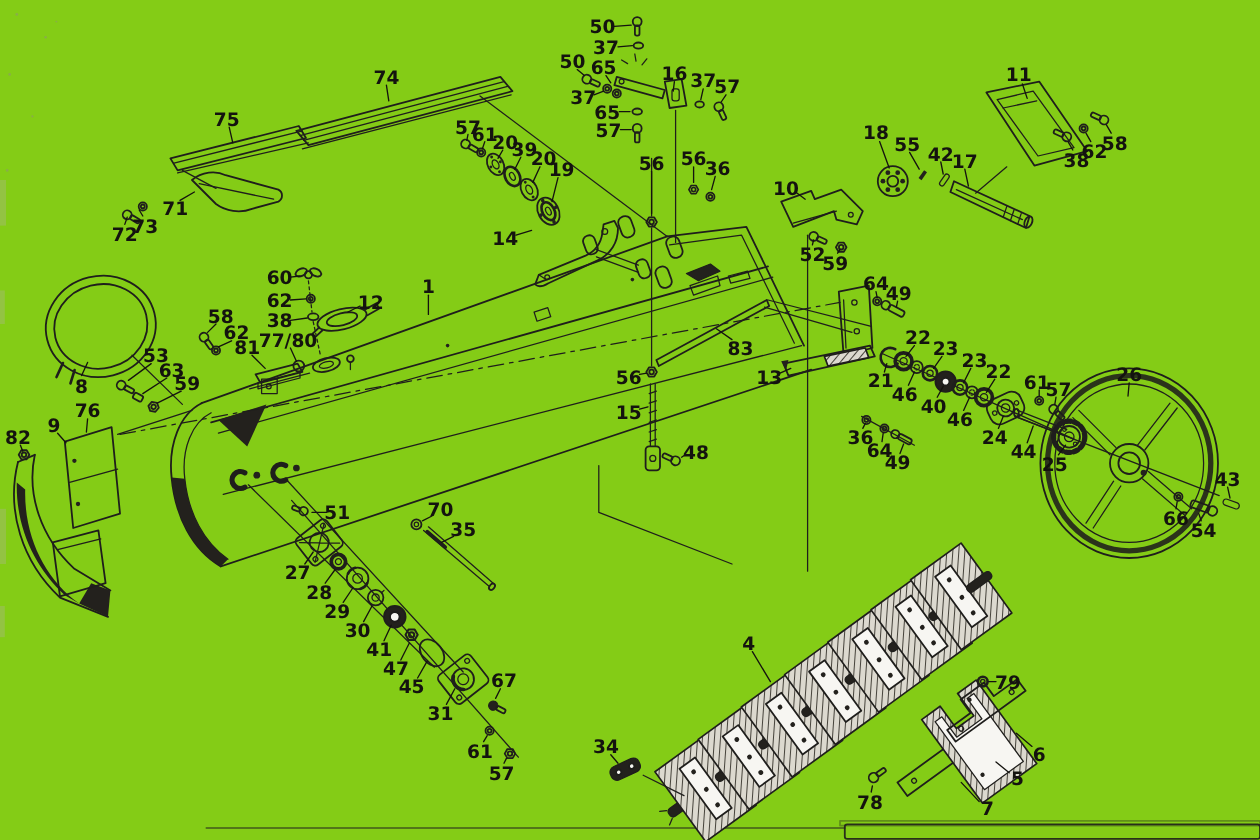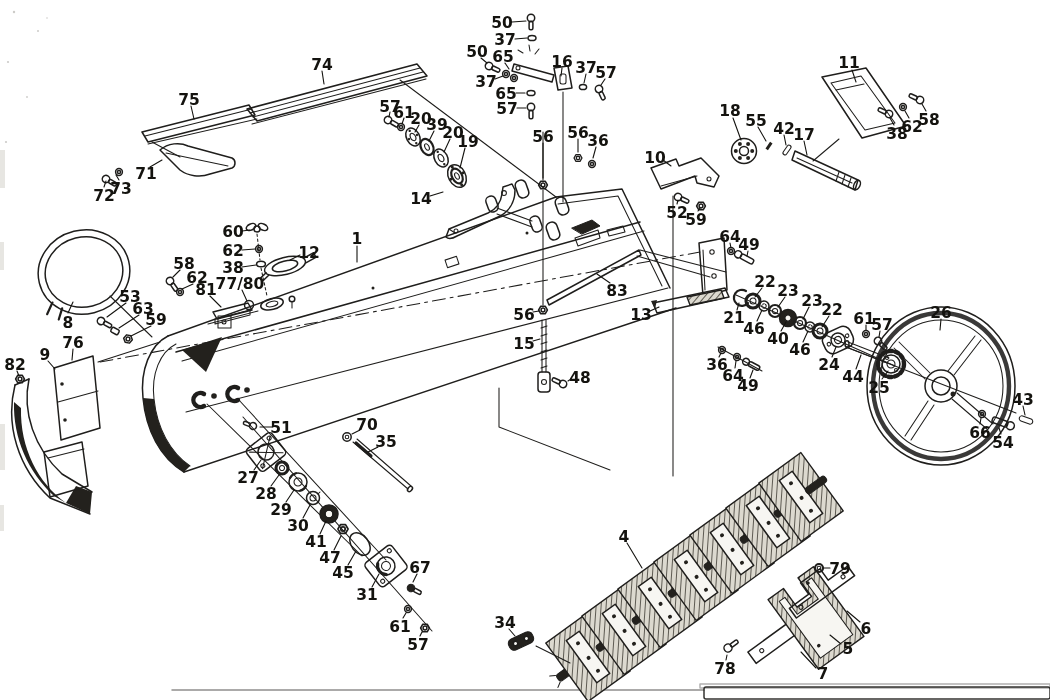--- a/index.html
+++ b/index.html
@@ -1,16 +1,16 @@
 <!DOCTYPE html>
 <html><head>
 <meta charset="utf-8">
 <style>
   html,body{margin:0;padding:0;background:#e9e7e1;}
-  .page{position:relative;width:1050px;height:700px;background:#ffffff;overflow:hidden;
+  .page{position:relative;width:1050px;height:700px;background:#84cc16;overflow:hidden;
         font-family:"DejaVu Sans",sans-serif;}
   svg{display:block}
   
   #art *{stroke:#1f1e1c;fill:none;stroke-width:1.5;stroke-linecap:round;stroke-linejoin:round;}
   #art .w1{stroke-width:1.05}
   #art .w2{stroke-width:2.2}
   #art .w3{stroke-width:3.1}
   #art .w4{stroke-width:4.4}
   #art .f{fill:#23211d;stroke:none}
   #art .fs{fill:#23211d;stroke:#1f1e1c;stroke-width:1}

